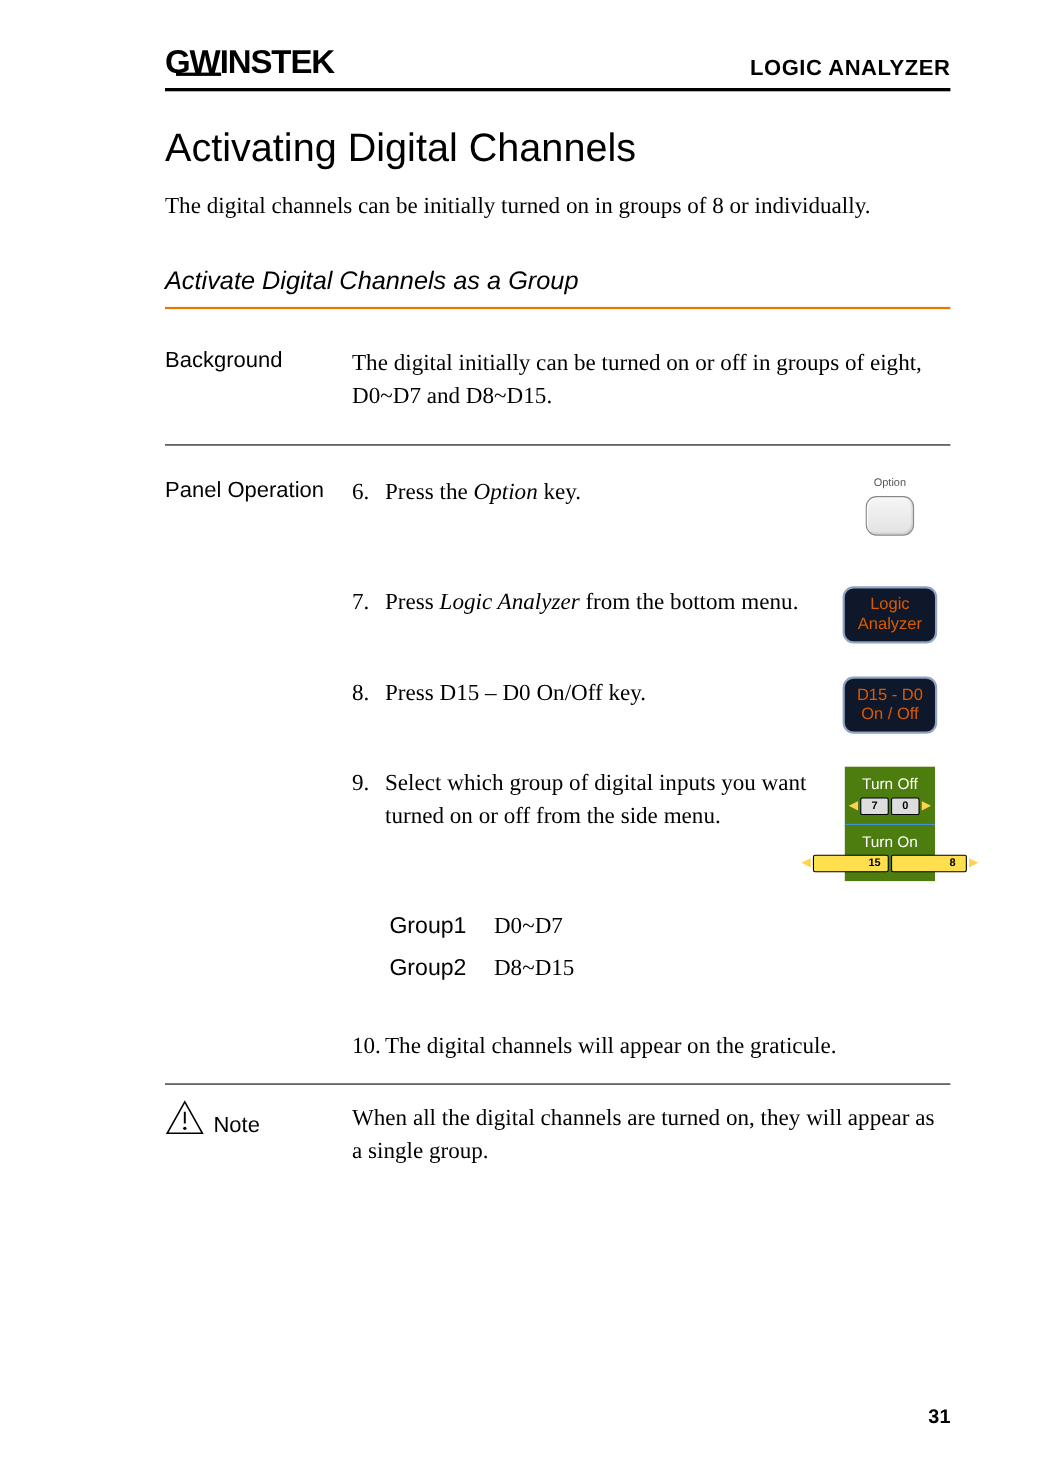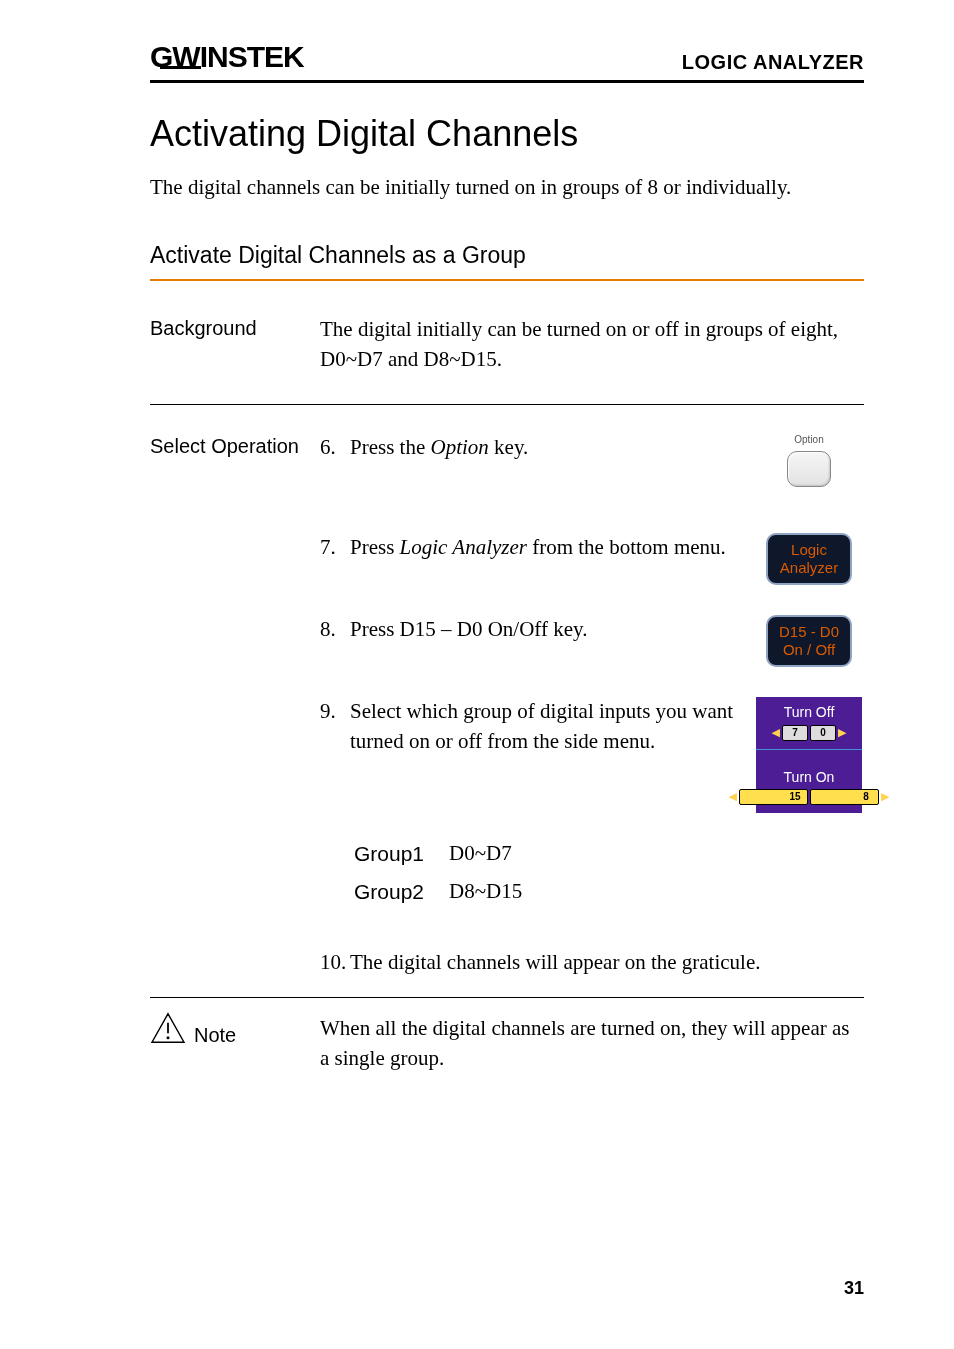--- a/index.html
+++ b/index.html
@@ -64,20 +64,21 @@
   .intro {
     font-size: 21px;
     line-height: 1.4;
     margin-bottom: 40px;
   }
   .h2 {
     font-family: 'Trebuchet MS', 'Lucida Sans', Arial, sans-serif;
     font-size: 23px;
     font-weight: 400;
     margin: 0 0 10px 0;
+    font-style: italic;
   }
   .orange-rule {
     border: none;
     border-top: 2px solid #e67a00;
     margin: 0 0 34px 0;
   }
   .row {
     display: flex;
     align-items: flex-start;
     margin-bottom: 30px;
@@ -157,29 +158,28 @@
     font-family: Arial, sans-serif;
     font-size: 15px;
     line-height: 1.2;
     color: #d95b00;
     background: #0f172a;
     box-sizing: border-box;
   }
 
   
   .side-box {
-    width: 106px;
-    background: #4c1d95;
+    width: 82px;
+    background: #4d7c0f;
     color: #fff;
     font-family: Arial, sans-serif;
     font-size: 14px;
     display: flex;
     flex-direction: column;
     box-sizing: border-box;
-    gap: 12px;
   }
   .side-cell {
     padding: 7px 4px 8px 4px;
     text-align: center;
     border-bottom: 1px solid #4492cf;
     line-height: 1.25;
   }
   .side-cell:last-child { border-bottom: none; }
   .chip-row {
     display: flex;
@@ -264,21 +264,21 @@
   <hr class="orange-rule">
 
   <div class="row">
     <div class="label-col">Background</div>
     <div class="body-col">The digital initially can be turned on or off in groups of eight, D0~D7 and D8~D15.</div>
   </div>
 
   <hr class="thin-rule">
 
   <div class="row" style="margin-bottom:46px">
-    <div class="label-col">Select Operation</div>
+    <div class="label-col">Panel Operation</div>
     <div class="body-col">
       <div class="step-row" style="margin-bottom:0">
         <div class="step-text">
           <div class="step-num">6.</div>
           <div class="step-body">
             <span>Press the </span><span class="italic">Option</span><span> key.</span>
           </div>
         </div>
         <div class="step-icon">
           <div class="option-key">

